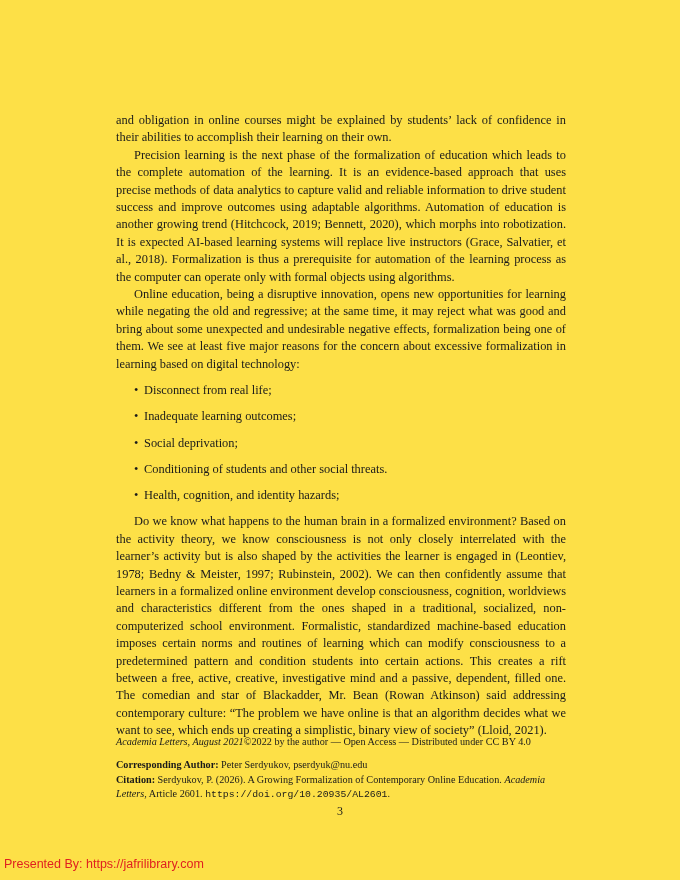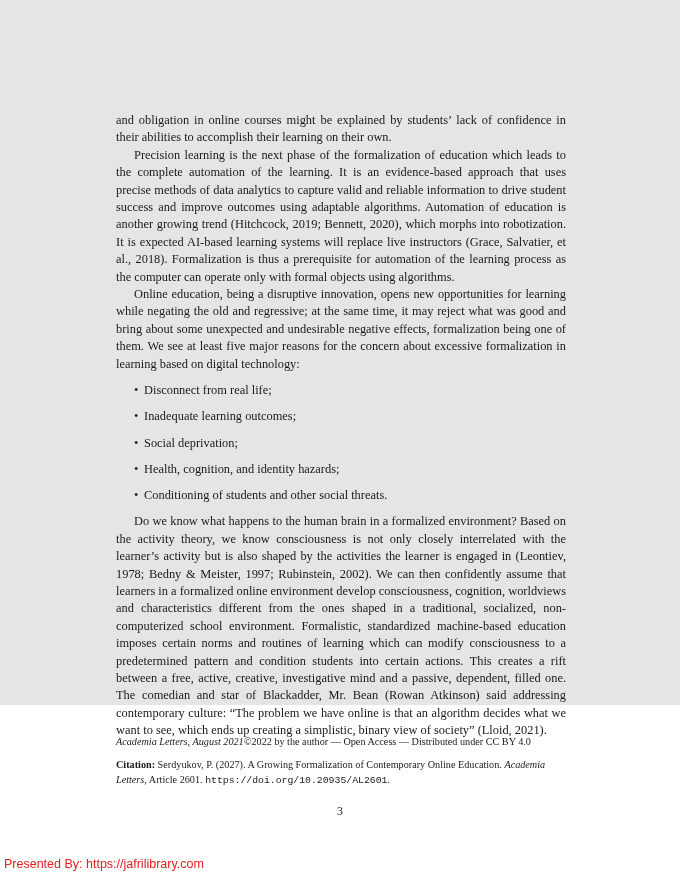--- a/index.html
+++ b/index.html
@@ -1,18 +1,18 @@
 <!DOCTYPE html>
 <html><head>
   <meta charset="utf-8">
   <style>
     html, body { margin: 0; padding: 0; background: #ffffff; }
     body { width: 680px; height: 880px; position: relative; overflow: hidden; }
     .page {
-      position: absolute; left: 0; top: 0; width: 680px; height: 705px; background: #e5e5e5;
+      position: absolute; left: 0; top: 0; width: 680px; height: 880px; background: #fde047;
       font-family: "Liberation Serif", "DejaVu Serif", serif; color: #1a1a1a;
     }
     .body-text {
       position: absolute; left: 116px; top: 112px; width: 450px;
       font-size: 12.4px; line-height: 17.4px; text-align: justify;
       hyphens: manual;
     }
     .body-text p { margin: 0; }
     .body-text p.indent { text-indent: 18px; }
     .bullets { list-style: none; margin: 9px 0 9px 0; padding: 0 0 0 18px; }
@@ -40,32 +40,35 @@
 
 <div class="page">
   <div class="body-text">
     <p>and obligation in online courses might be explained by students’ lack of confidence in their abilities to accomplish their learning on their own.</p>
     <p class="indent">Precision learning is the next phase of the formalization of education which leads to the complete automation of the learning. It is an evidence-based approach that uses precise meth­ods of data analytics to capture valid and reliable information to drive student success and improve outcomes using adaptable algorithms.  Automation of education is another grow­ing trend (Hitchcock, 2019; Bennett, 2020), which morphs into robotization.  It is expected AI-based learning systems will replace live instructors (Grace, Salvatier, et al., 2018).  For­malization is thus a prerequisite for automation of the learning process as the computer can operate only with formal objects using algorithms.</p>
     <p class="indent">Online education, being a disruptive innovation, opens new opportunities for learning while negating the old and regressive; at the same time, it may reject what was good and bring about some unexpected and undesirable negative effects, formalization being one of them.  We see at least five major reasons for the concern about excessive formalization in learning based on digital technology:</p>
     <ul class="bullets">
       <li>Disconnect from real life;</li>
       <li>Inadequate learning outcomes;</li>
       <li>Social deprivation;</li>
+      <li>Conditioning of students and other social threats.</li>
       <li>Health, cognition, and identity hazards;</li>
-      <li>Conditioning of students and other social threats.</li>
     </ul>
     <p class="indent">Do we know what happens to the human brain in a formalized environment?  Based on the activity theory, we know consciousness is not only closely interrelated with the learner’s activity but is also shaped by the activities the learner is engaged in (Leontiev, 1978; Bedny &amp; Meister, 1997; Rubinstein, 2002).  We can then confidently assume that learners in a for­malized online environment develop consciousness, cognition, worldviews and characteristics different from the ones shaped in a traditional, socialized, non-computerized school environ­ment. Formalistic, standardized machine-based education imposes certain norms and routines of learning which can modify consciousness to a predetermined pattern and condition students into certain actions. This creates a rift between a free, active, creative, investigative mind and a passive, dependent, filled one.  The comedian and star of Blackadder, Mr.  Bean (Rowan Atkinson) said addressing contemporary culture: “The problem we have online is that an al­gorithm decides what we want to see, which ends up creating a simplistic, binary view of society” (Lloid, 2021).</p>
   </div>
 
   <div class="footer-line">
     <span class="journal">Academia Letters, August 2021</span>
     <span>©2022 by the author — Open Access — Distributed under CC BY 4.0</span>
   </div>
 
   <div class="meta">
     <div>
-      <b>Citation:</b><span> Serdyukov, P. (2027). A Growing Formalization of Contemporary Online Education. </span><i>Academia Letters</i><span>, Article 2601. </span><span class="mono">https://doi.org/10.20935/AL2601</span><span>.</span>
+      <b>Corresponding Author:</b><span> Peter Serdyukov, pserdyuk@nu.edu</span>
+    </div>
+    <div>
+      <b>Citation:</b><span> Serdyukov, P. (2026). A Growing Formalization of Contemporary Online Education. </span><i>Academia Letters</i><span>, Article 2601. </span><span class="mono">https://doi.org/10.20935/AL2601</span><span>.</span>
     </div>
   </div>
 
   <div class="page-number">3</div>
   <div class="presented">Presented By: https://jafrilibrary.com</div>
 </div>
 
 </body></html>

